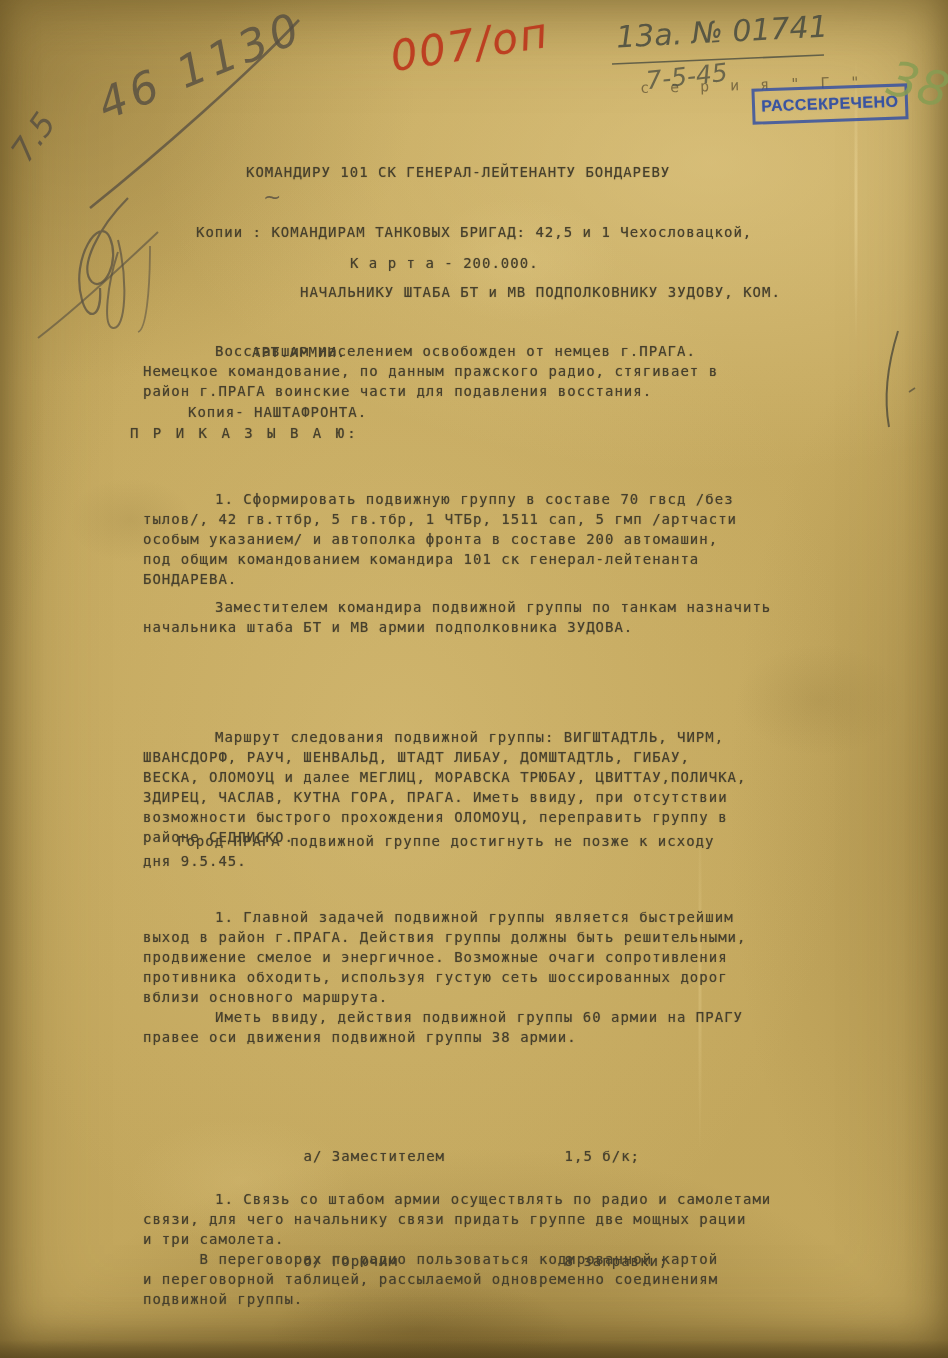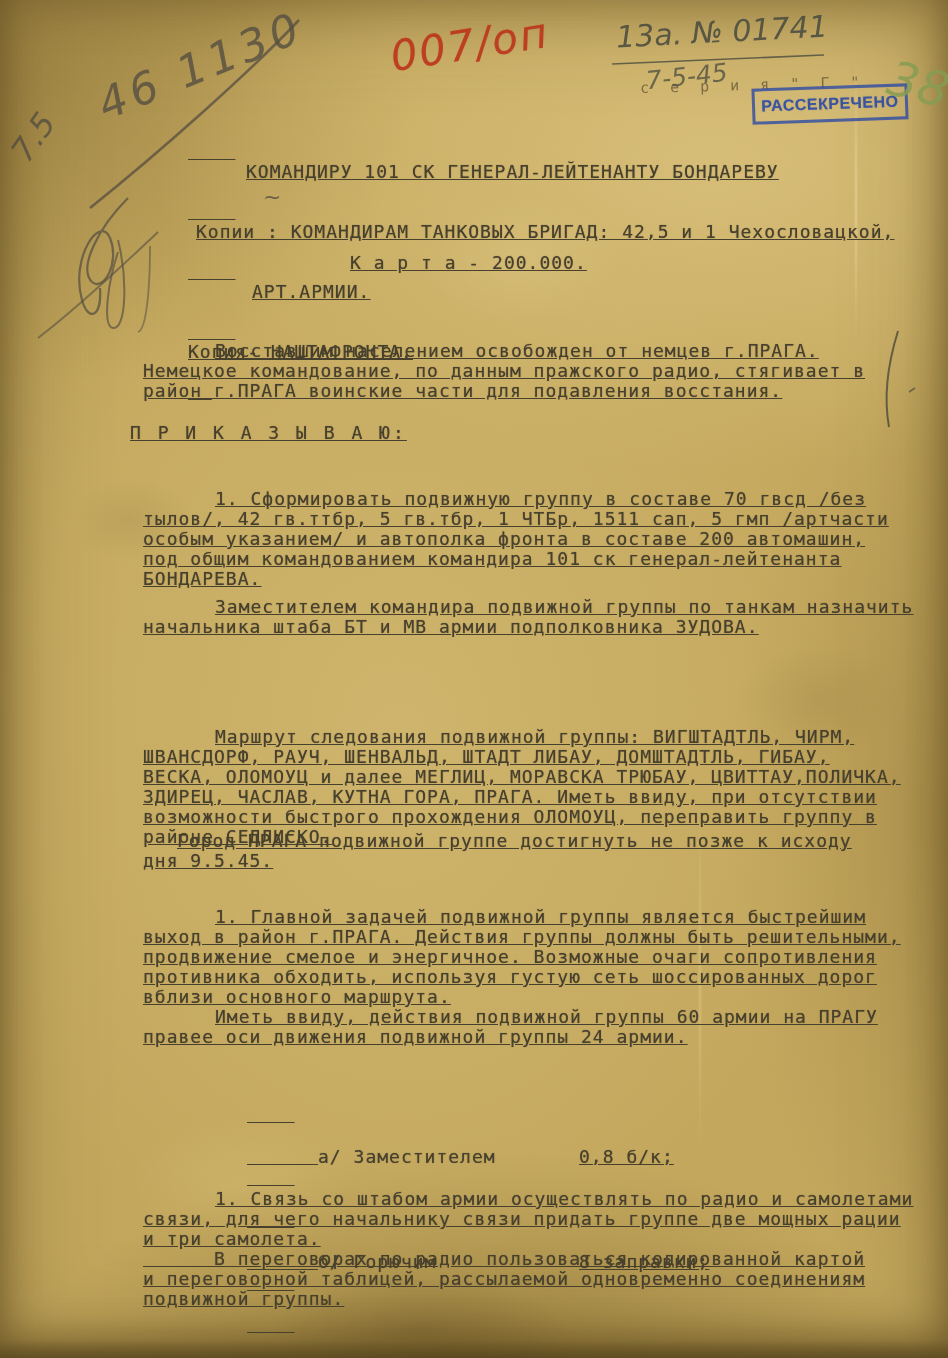--- a/index.html
+++ b/index.html
@@ -21,22 +21,22 @@
       radial-gradient(90px 60px at 130px 520px, rgba(110,88,38,.12), rgba(0,0,0,0) 70%),
       radial-gradient(140px 90px at 520px 260px, rgba(230,208,142,.25), rgba(0,0,0,0) 70%),
       radial-gradient(120px 80px at 820px 700px, rgba(110,88,38,.12), rgba(0,0,0,0) 70%),
       radial-gradient(200px 70px at 420px 1330px, rgba(90,70,28,.28), rgba(0,0,0,0) 75%),
       radial-gradient(160px 90px at 240px 1180px, rgba(224,200,132,.22), rgba(0,0,0,0) 70%),
       radial-gradient(3px 180px at 856px 200px, rgba(240,220,160,.5), rgba(0,0,0,0) 80%),
       radial-gradient(3px 220px at 700px 980px, rgba(236,214,150,.35), rgba(0,0,0,0) 80%);}
   .bottom-band{position:absolute;left:0;right:0;bottom:0;height:18px;z-index:2;
       background:linear-gradient(to top, rgba(80,64,26,.6), rgba(0,0,0,0));}
   
-  .typed{position:absolute;z-index:3;color:#47402d;font-size:18px;line-height:20px;
-      letter-spacing:1px;white-space:pre;text-shadow:0 0 1px rgba(71,64,45,.65);text-decoration:underline;}
+  .typed{position:absolute;z-index:3;color:#47402d;font-size:14px;line-height:20px;
+      letter-spacing:1px;white-space:pre;text-shadow:0 0 1px rgba(71,64,45,.65);}
   .ind{text-indent:72px;margin-top:16px;}
   
   .hand{position:absolute;z-index:6;font-family:"DejaVu Sans",sans-serif;font-style:italic;white-space:nowrap;}
   .pencil{color:rgba(85,78,65,.8);}
   .ink{color:rgba(74,76,64,.88);}
   .red{color:rgba(188,55,28,.88);text-shadow:0 0 1px rgba(188,55,28,.4);}
   .green{color:rgba(134,156,82,.85);}
   .stamp{position:absolute;z-index:6;left:752px;top:86px;width:150px;height:30px;
       border:3px solid rgba(48,77,164,.82);display:flex;align-items:center;justify-content:center;
       transform:rotate(-2deg);color:rgba(48,77,164,.88);
@@ -74,20 +74,21 @@
   <div class="hand ink" style="left:616px;top:14px;font-size:30px;transform:rotate(-3deg);">13а. № 01741</div>
   <div class="hand ink" style="left:646px;top:62px;font-size:25px;transform:rotate(-6deg);opacity:.85;">7-5-45</div>
   <div class="series">с е р и я " Г "</div>
   <div class="stamp">РАССЕКРЕЧЕНО</div>
   <div class="hand green" style="left:888px;top:56px;font-size:48px;transform:rotate(14deg);">38</div>
   <div class="hand pencil" style="left:263px;top:184px;font-size:22px;font-style:normal;">~</div>
 
   <div class="typed" style="left:188px;top:122px;">
     <div style="margin-left:58px;">КОМАНДИРУ 101 СК ГЕНЕРАЛ-ЛЕЙТЕНАНТУ БОНДАРЕВУ</div>
     <div style="margin-left:8px;">Копии : КОМАНДИРАМ ТАНКОВЫХ БРИГАД: 42,5 и 1 Чехословацкой,</div>
+    <div style="margin-left:112px;">НАЧАЛЬНИКУ ШТАБА БТ и МВ ПОДПОЛКОВНИКУ ЗУДОВУ, КОМ.</div>
     <div style="margin-left:64px;">АРТ.АРМИИ.</div>
     <div>Копия- НАШТАФРОНТА.</div>
   </div>
 
   <div class="typed" style="left:350px;top:253px;">К а р т а - 200.000.</div>
 
   <div class="typed ind" style="left:143px;top:325px;">Восставшим населением освобожден от немцев г.ПРАГА.
 Немецкое командование, по данным пражского радио, стягивает в
 район г.ПРАГА воинские части для подавления восстания.</div>
 
@@ -109,26 +110,26 @@
 районе СЕДЛИСКО.</div>
   <div class="typed" style="left:143px;top:831px;text-indent:34px;">Город ПРАГА подвижной группе достигнуть не позже к исходу
 дня 9.5.45.</div>
 
   <div class="typed ind" style="left:143px;top:891px;">1. Главной задачей подвижной группы является быстрейшим
 выход в район г.ПРАГА. Действия группы должны быть решительными,
 продвижение смелое и энергичное. Возможные очаги сопротивления
 противника обходить, используя густую сеть шоссированных дорог
 вблизи основного маршрута.</div>
   <div class="typed ind" style="left:143px;top:991px;">Иметь ввиду, действия подвижной группы 60 армии на ПРАГУ
-правее оси движения подвижной группы 24 армии.</div>
+правее оси движения подвижной группы 38 армии.</div>
 
 
   <div class="typed" style="left:247px;top:1083px;line-height:21px;">
     <div class="supplies-row">
-      <span class="lbl">а/ Заместителем</span><span>0,8 б/к;</span>
+      <span class="lbl">а/ Заместителем</span><span>1,5 б/к;</span>
     </div>
     <div class="supplies-row">
       <span class="lbl">б/ Горючим</span><span>8 заправки;</span>
     </div>
     <div class="supplies-row row-v">
       <span class="lbl" style="width:251px;">в/ Продовольствием</span><span>на 3 дня./сухой паек/.</span>
     </div>
   </div>
 
   <div class="typed ind" style="left:143px;top:1173px;">1. Связь со штабом армии осуществлять по радио и самолетами

